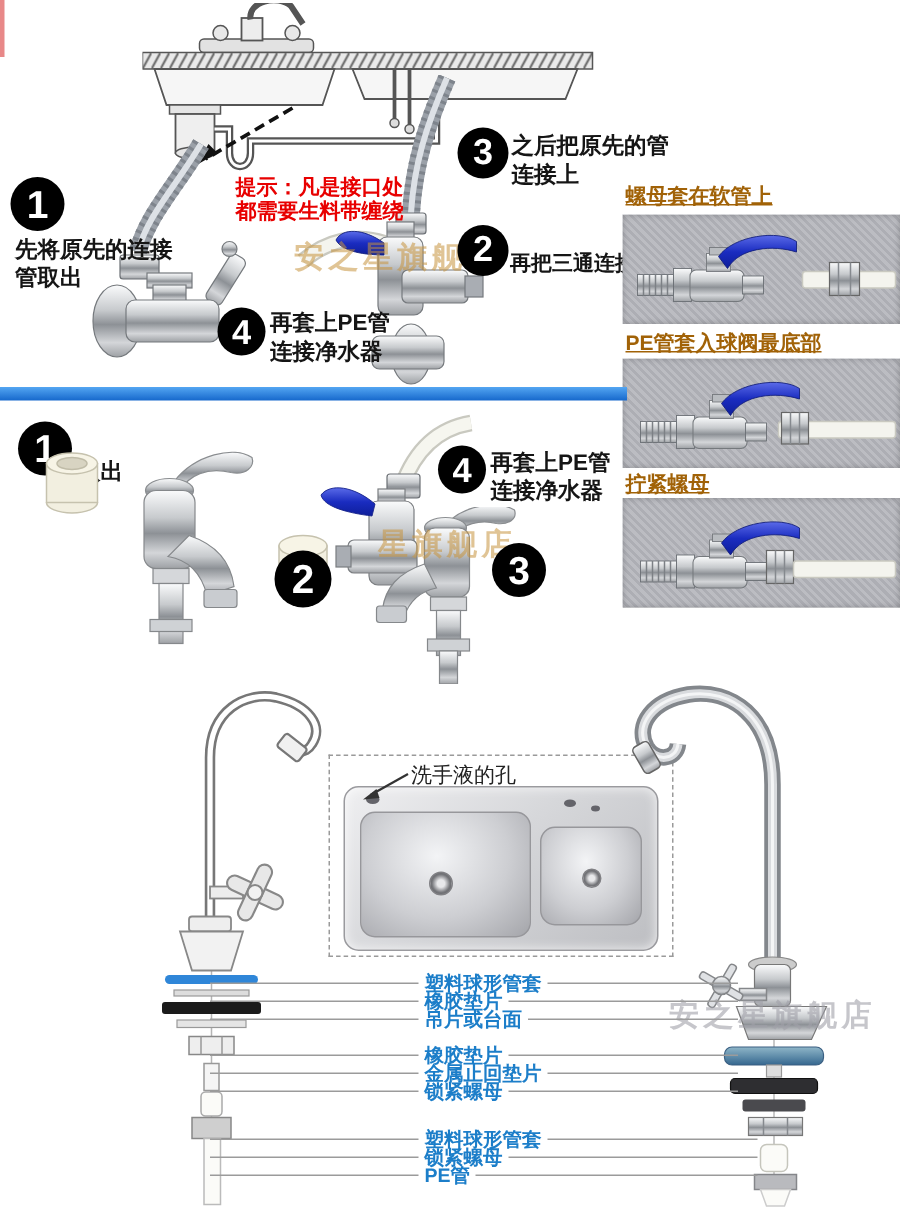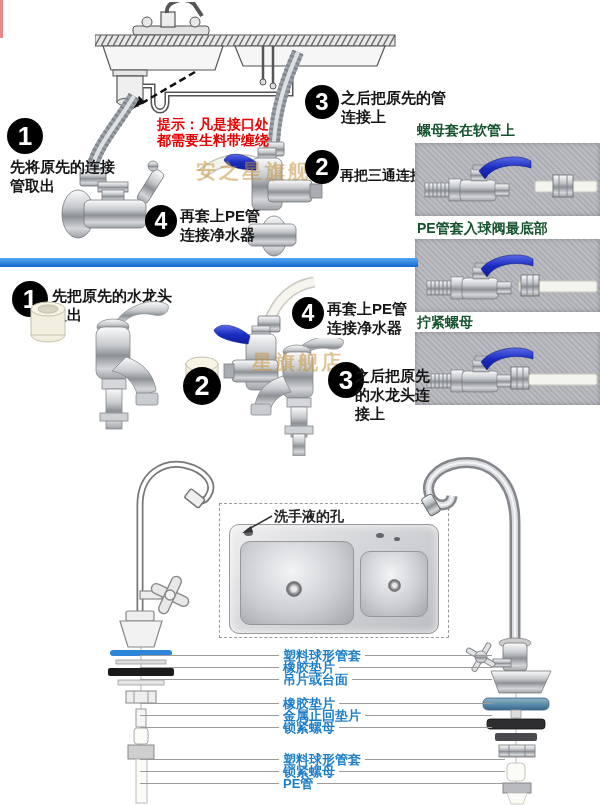--- a/index.html
+++ b/index.html
@@ -8,38 +8,38 @@
   .abs{position:absolute;}
   .circle{position:absolute;background:#000;color:#fff;border-radius:50%;
           display:flex;align-items:center;justify-content:center;font-weight:bold;}
   .c36{width:36px;height:36px;font-size:26px;}
   .c34{width:34px;height:34px;font-size:24px;}
   .c32{width:32px;height:32px;font-size:23px;}
   .c38{width:38px;height:38px;font-size:27px;}
   .stext{position:absolute;font-size:15px;line-height:19px;font-weight:bold;color:#151515;white-space:nowrap;}
   .stext14{font-size:14px;}
   .tip{position:absolute;left:157px;top:116px;color:#e80000;font-size:14px;line-height:16px;font-weight:bold;white-space:nowrap;}
-  .caption{position:absolute;font-size:14px;font-weight:bold;color:#14532d;white-space:nowrap;}
+  .caption{position:absolute;font-size:14px;font-weight:bold;color:#a16207;white-space:nowrap;text-decoration:underline;}
   .photo{position:absolute;left:415px;width:185px;height:73px;background:#b4b5bb;
          background-image:repeating-linear-gradient(45deg,rgba(255,255,255,.10) 0 2px,rgba(0,0,0,.04) 2px 4px);
          box-shadow:inset 0 0 4px rgba(0,0,0,.25);}
   .divider{position:absolute;left:0;top:258px;width:418px;height:9px;
            background:linear-gradient(#54a6f2,#1668cc);}
   .wmark{position:absolute;font-weight:bold;letter-spacing:3px;white-space:nowrap;}
   .wm-tan{color:rgba(198,148,62,.55);font-size:20px;}
   .wm-gray{color:rgba(160,160,168,.6);font-size:20px;}
   .dashbox{position:absolute;left:219px;top:503px;width:228px;height:133px;border:1px dashed #9a9a9a;}
   .sinkphoto{position:absolute;left:229px;top:524px;width:208px;height:108px;border-radius:10px;
              border:1px solid #9a9a9e;background:linear-gradient(140deg,#efeff1 0%,#d6d7da 45%,#bdbec2 100%);
              box-shadow:inset 0 0 8px rgba(255,255,255,.8);}
   .bowl{position:absolute;border:1px solid #97979b;border-radius:10px;
         background:radial-gradient(ellipse at 45% 35%,#f3f4f6 0%,#cdced2 55%,#a4a5aa 100%);}
   .drain{position:absolute;border-radius:50%;background:radial-gradient(circle,#e8e8ea 0 25%,#77787c 60%,#4c4c50 100%);border:1px solid #808084;}
   .hole{position:absolute;border-radius:50%;background:#64646a;}
-  .sinklabel{position:absolute;left:274px;top:508px;font-size:14px;font-weight:bold;color:#222;white-space:nowrap;}
+  .sinklabel{position:absolute;left:274px;top:508px;font-size:14px;font-weight:normal;color:#222;white-space:nowrap;}
   .prow{position:absolute;display:flex;align-items:center;height:13px;}
   .prow .ll{height:1px;background:#9b9b9b;width:139px;flex:none;}
   .prow .pl{color:#1c7ec9;font-weight:bold;font-size:13px;line-height:13px;margin:0 4px;white-space:nowrap;}
   .prow .rl{height:1px;background:#9b9b9b;flex:1;}
   .sliver{position:absolute;left:0;top:0;width:3px;height:38px;background:#e06060;opacity:.75;}
 </style>
 </head>
 <body>
 
 <div class="canvas">
@@ -189,21 +189,21 @@
       <rect x="96" y="35" width="18" height="22" fill="url(#chromeV)" stroke="#666" stroke-width=".8"></rect>
       <path d="M102,35 V57 M108,35 V57" stroke="#85898e" stroke-width="1"></path>
       <rect x="114" y="42" width="68" height="11" rx="2" fill="#f4f4ee" stroke="#c9c9c0" stroke-width="1"></rect>
     </svg>
   </div>
 
   <div class="divider"></div>
 
   <div class="circle c36" style="left:12px;top:281px">1</div>
   <div class="stext" style="left:52px;top:286px">
-    <span>先把原先的水龙头</span><br>
+    <br>
     <span>取出</span>
   </div>
 
   <svg class="abs" style="left:18px;top:295px" width="175" height="148" viewBox="0 0 175 148">
     <ellipse cx="30" cy="40" rx="17" ry="7" fill="#f2efe0" stroke="#c6c2ae"></ellipse>
     <rect x="13" y="14" width="34" height="26" fill="#f2efe0" stroke="#c6c2ae"></rect>
     <ellipse cx="30" cy="14" rx="17" ry="7" fill="#f7f4e6" stroke="#c6c2ae"></ellipse>
     <ellipse cx="30" cy="14" rx="10" ry="4" fill="#d8d4c2" stroke="#c0bca8"></ellipse>
     <path d="M98,26 C112,8 138,2 150,10 C152,16 146,22 136,20 C120,16 108,22 102,32 Z" fill="url(#chromeV)" stroke="#8a8d90" stroke-width=".8"></path>
     <ellipse cx="95" cy="32" rx="16" ry="8" fill="url(#chromeV)" stroke="#8a8d90" stroke-width=".8"></ellipse>
@@ -245,25 +245,20 @@
 
   <div class="circle c32" style="left:292px;top:297px">4</div>
   <div class="stext" style="left:327px;top:299px">
     <span>再套上PE管</span><br>
     <span>连接净水器</span>
   </div>
 
   <div class="circle c38" style="left:183px;top:367px">2</div>
 
   <div class="circle c36" style="left:328px;top:362px">3</div>
-  <div class="stext" style="left:355px;top:366px">
-    <span>之后把原先</span><br>
-    <span>的水龙头连</span><br>
-    <span>接上</span>
-  </div>
 
   <svg class="abs" style="left:70px;top:443px" width="150" height="362" viewBox="0 0 150 362">
     <line x1="71" y1="204" x2="71" y2="318" stroke="#b5b5b5" stroke-width="1"></line>
     <path d="M70,172 L70,62 C70,30 94,18 114,22 C136,27 146,41 138,53 C134,60 124,60 122,52" fill="none" stroke="#777" stroke-width="7"></path>
     <path d="M70,172 L70,62 C70,30 94,18 114,22 C136,27 146,41 138,53 C134,60 124,60 122,52" fill="none" stroke="#fff" stroke-width="3.5"></path>
     <rect x="116" y="50" width="18" height="11" rx="2" transform="rotate(38 125 55)" fill="#f0f0f0" stroke="#777" stroke-width="1.5"></rect>
     <rect x="70" y="148" width="22" height="8" fill="#ededed" stroke="#888" stroke-width="1.2"></rect>
     <g transform="translate(100,152)">
       <rect x="-20" y="-5" width="40" height="10" rx="5" transform="rotate(25)" fill="#e8e8e8" stroke="#888" stroke-width="1.4"></rect>
       <rect x="-20" y="-5" width="40" height="10" rx="5" transform="rotate(-65)" fill="#e8e8e8" stroke="#888" stroke-width="1.4"></rect>
@@ -320,20 +315,21 @@
     <rect x="116" y="267" width="10" height="8" fill="#ddd" stroke="#999" stroke-width=".8"></rect>
     <rect x="92" y="276" width="58" height="10" rx="3" fill="#2e2e31" stroke="#111" stroke-width=".8"></rect>
     <rect x="100" y="290" width="42" height="8" rx="2" fill="#4a4a4e"></rect>
     <rect x="104" y="302" width="36" height="12" fill="url(#chromeV)" stroke="#777" stroke-width=".8"></rect>
     <path d="M114,302 V314 M130,302 V314" stroke="#85898e" stroke-width="1"></path>
     <rect x="112" y="320" width="18" height="18" rx="4" fill="#fbfbf8" stroke="#c5c5bc" stroke-width="1"></rect>
     <rect x="108" y="340" width="28" height="10" fill="#b9babe" stroke="#85868a" stroke-width="1"></rect>
     <path d="M112,350 L132,350 L128,361 L116,361 Z" fill="#fbfbf8" stroke="#ccc" stroke-width="1"></path>
   </svg>
 
+  <div class="wmark wm-gray" style="left:446px;top:663px">安之星旗舰店</div>
 
   <div class="prow" style="left:140px;top:649px;width:352px">
     <div class="ll"></div>
       <span class="pl">塑料球形管套</span>
       <div class="rl"></div>
     </div>
   <div class="prow" style="left:140px;top:661px;width:352px">
     <div class="ll"></div>
       <span class="pl">橡胶垫片</span>
       <div class="rl"></div>

